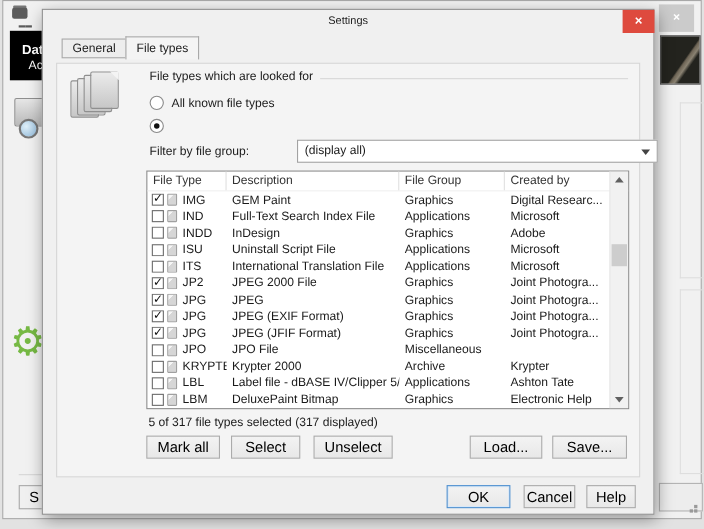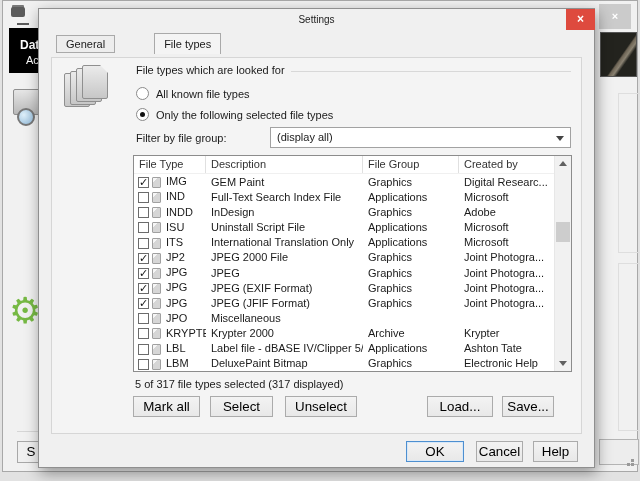--- a/index.html
+++ b/index.html
@@ -41,21 +41,21 @@
   
   .dialog { position:absolute; left:38px; top:8px; width:557px; height:460px;
     background:#f0f0f0; border:1px solid #8f8f8f; box-shadow:2px 5px 14px rgba(0,0,0,.40); z-index:10; }
   .dlg-title { position:absolute; left:0; right:0; top:5px; text-align:center; font-size:10px; color:#222; }
   .dlg-close { position:absolute; left:527px; top:0; width:29px; height:21px;
     background:#de4a3e; color:#fff; font-weight:bold; font-size:12px;
     text-align:center; line-height:20px; cursor:default; }
   
   .tabs { position:absolute; left:17px; top:24px; height:21px; display:flex; align-items:center; }
   .tab { border:1px solid #a9a9a9; background:#ededed; padding:0 9px; height:18px; line-height:17px; }
-  .tab.active { background:#f4f4f4; border-bottom:none; height:21px; line-height:20px; position:relative; z-index:3;margin-left:40px; }
+  .tab.active { background:#f4f4f4; border-bottom:none; height:21px; line-height:20px; position:relative; z-index:3; }
   .tab.inactive { margin-right:-1px; }
   
   .tab-page { position:absolute; left:12px; top:48px; width:531px; height:377px;
     background:#f4f4f4; border:1px solid #d6d6d6; z-index:2; }
   
   .files-icon { position:absolute; left:12px; top:7px; width:50px; height:48px; }
   .files-icon .sheet { position:absolute; width:26px; height:34px;
     background:linear-gradient(180deg,#ebebeb,#c7c7c7); border:1px solid #8f8f8f; border-radius:2px; }
   .files-icon .s1 { left:0;  top:8px; }
   .files-icon .s2 { left:6px; top:6px; }
@@ -66,21 +66,21 @@
   
   .group-header { position:absolute; left:84px; top:6px; right:10px; display:flex; }
   .group-header .line { flex:1; border-top:1px solid #d8d8d8; margin-top:7px; margin-left:6px; }
   .radio-row { position:absolute; left:84px; display:flex; align-items:center;justify-content:space-between; }
   .radio-row.r1 { top:29px; } .radio-row.r2 { top:50px; }
   .radio { width:13px; height:13px; border:1px solid #8a8a8a; border-radius:50%; background:#fff;
     margin-right:7px; position:relative; }
   .radio.sel::after { content:""; position:absolute; left:3px; top:3px; width:5px; height:5px;
     border-radius:50%; background:#111; }
   .filter-label { position:absolute; left:84px; top:74px; }
-  .combo { position:absolute; left:218px; top:69px; width:301px; height:21px;
+  .combo { position:absolute; left:218px; top:69px; width:328px; height:21px;
     background:#fff; border:1px solid #a2a2a2; line-height:19px; padding-left:6px; }
   .combo .arrow { position:absolute; right:6px; top:8px; width:0; height:0;
     border-left:4px solid transparent; border-right:4px solid transparent; border-top:5px solid #444; }
   
   .ftable { position:absolute; left:81px; top:97px; width:439px; height:217px;
     background:#fff; border:1px solid #8c8c8c; display:flex; flex-direction:column; }
   .thead { height:18px; display:flex; flex:none; border-bottom:1px solid #f0f0f0; }
   .hcell { border-right:1px solid #e0e0e0; padding-left:5px; line-height:17px; color:#333; }
   .tbody { flex:1; display:flex; flex-direction:column; overflow:hidden; margin-right:17px; }
   .trow { flex:1; display:flex; align-items:center; }
@@ -102,21 +102,21 @@
   .sb-down::after { top:5px; border-left:4px solid transparent; border-right:4px solid transparent; border-top:5px solid #606060; }
   .sb-thumb { position:absolute; left:1px; top:66px; width:14px; height:20px; background:#cdcdcd; }
   
   .status { position:absolute; left:83px; top:320px; color:#1a1a1a; }
   .btn { position:absolute; height:21px; background:linear-gradient(180deg,#f3f3f3,#e8e8e8);
     border:1px solid #ababab; text-align:center; line-height:19px; cursor:default; }
   .b-markall { left:81px; top:338px; width:67px; }
   .b-select  { left:158px; top:338px; width:63px; }
   .b-unselect{ left:233px; top:338px; width:72px; }
   .b-load    { left:375px; top:338px; width:66px; }
-  .b-save    { left:450px; top:338px; width:52px; }
+  .b-save    { left:450px; top:338px; width:68px; }
   .b-ok     { left:367px; top:432px; width:58px; border-color:#4d8fd0; box-shadow:inset 0 0 0 1px #d8e8f8; }
   .b-cancel { left:437px; top:432px; width:47px; }
   .b-help   { left:494px; top:432px; width:45px; }
 </style>
 </head>
 <body>
 
 <div class="bg-window">
   <div class="bw-app-icon"></div>
   <div class="bw-black-panel">
@@ -157,21 +157,20 @@
       <span>File types which are looked for</span>
       <span class="line"></span>
     </div>
 
     <div class="radio-row r1">
       <span class="radio"></span>
       <span>All known file types</span>
     </div>
     <div class="radio-row r2">
       <span class="radio sel"></span>
-      <span>Only the following selected file types</span>
     </div>
 
     <div class="filter-label">Filter by file group:</div>
     <div class="combo">
       <span>(display all)</span>
       <span class="arrow"></span>
     </div>
 
     <div class="ftable">
       <div class="thead">
@@ -200,21 +199,21 @@
             <div class="c w-cre">Adobe</div>
           </div>
           <div class="trow">
             <div class="c w-type"><span class="cb"></span><span class="doc"></span><span class="tname">ISU</span></div>
             <div class="c w-desc">Uninstall Script File</div>
             <div class="c w-grp">Applications</div>
             <div class="c w-cre">Microsoft</div>
           </div>
           <div class="trow">
             <div class="c w-type"><span class="cb"></span><span class="doc"></span><span class="tname">ITS</span></div>
-            <div class="c w-desc">International Translation Only</div>
+            <div class="c w-desc">International Translation File</div>
             <div class="c w-grp">Applications</div>
             <div class="c w-cre">Microsoft</div>
           </div>
           <div class="trow">
             <div class="c w-type"><span class="cb">✓</span><span class="doc"></span><span class="tname">JP2</span></div>
             <div class="c w-desc">JPEG 2000 File</div>
             <div class="c w-grp">Graphics</div>
             <div class="c w-cre">Joint Photogra...</div>
           </div>
           <div class="trow">
@@ -230,20 +229,21 @@
             <div class="c w-cre">Joint Photogra...</div>
           </div>
           <div class="trow">
             <div class="c w-type"><span class="cb">✓</span><span class="doc"></span><span class="tname">JPG</span></div>
             <div class="c w-desc">JPEG (JFIF Format)</div>
             <div class="c w-grp">Graphics</div>
             <div class="c w-cre">Joint Photogra...</div>
           </div>
           <div class="trow">
             <div class="c w-type"><span class="cb"></span><span class="doc"></span><span class="tname">JPO</span></div>
+            <div class="c w-desc">JPO File</div>
             <div class="c w-grp">Miscellaneous</div>
             <div class="c w-cre"></div>
           </div>
           <div class="trow">
             <div class="c w-type"><span class="cb"></span><span class="doc"></span><span class="tname">KRYPTER</span></div>
             <div class="c w-desc">Krypter 2000</div>
             <div class="c w-grp">Archive</div>
             <div class="c w-cre">Krypter</div>
           </div>
           <div class="trow">

